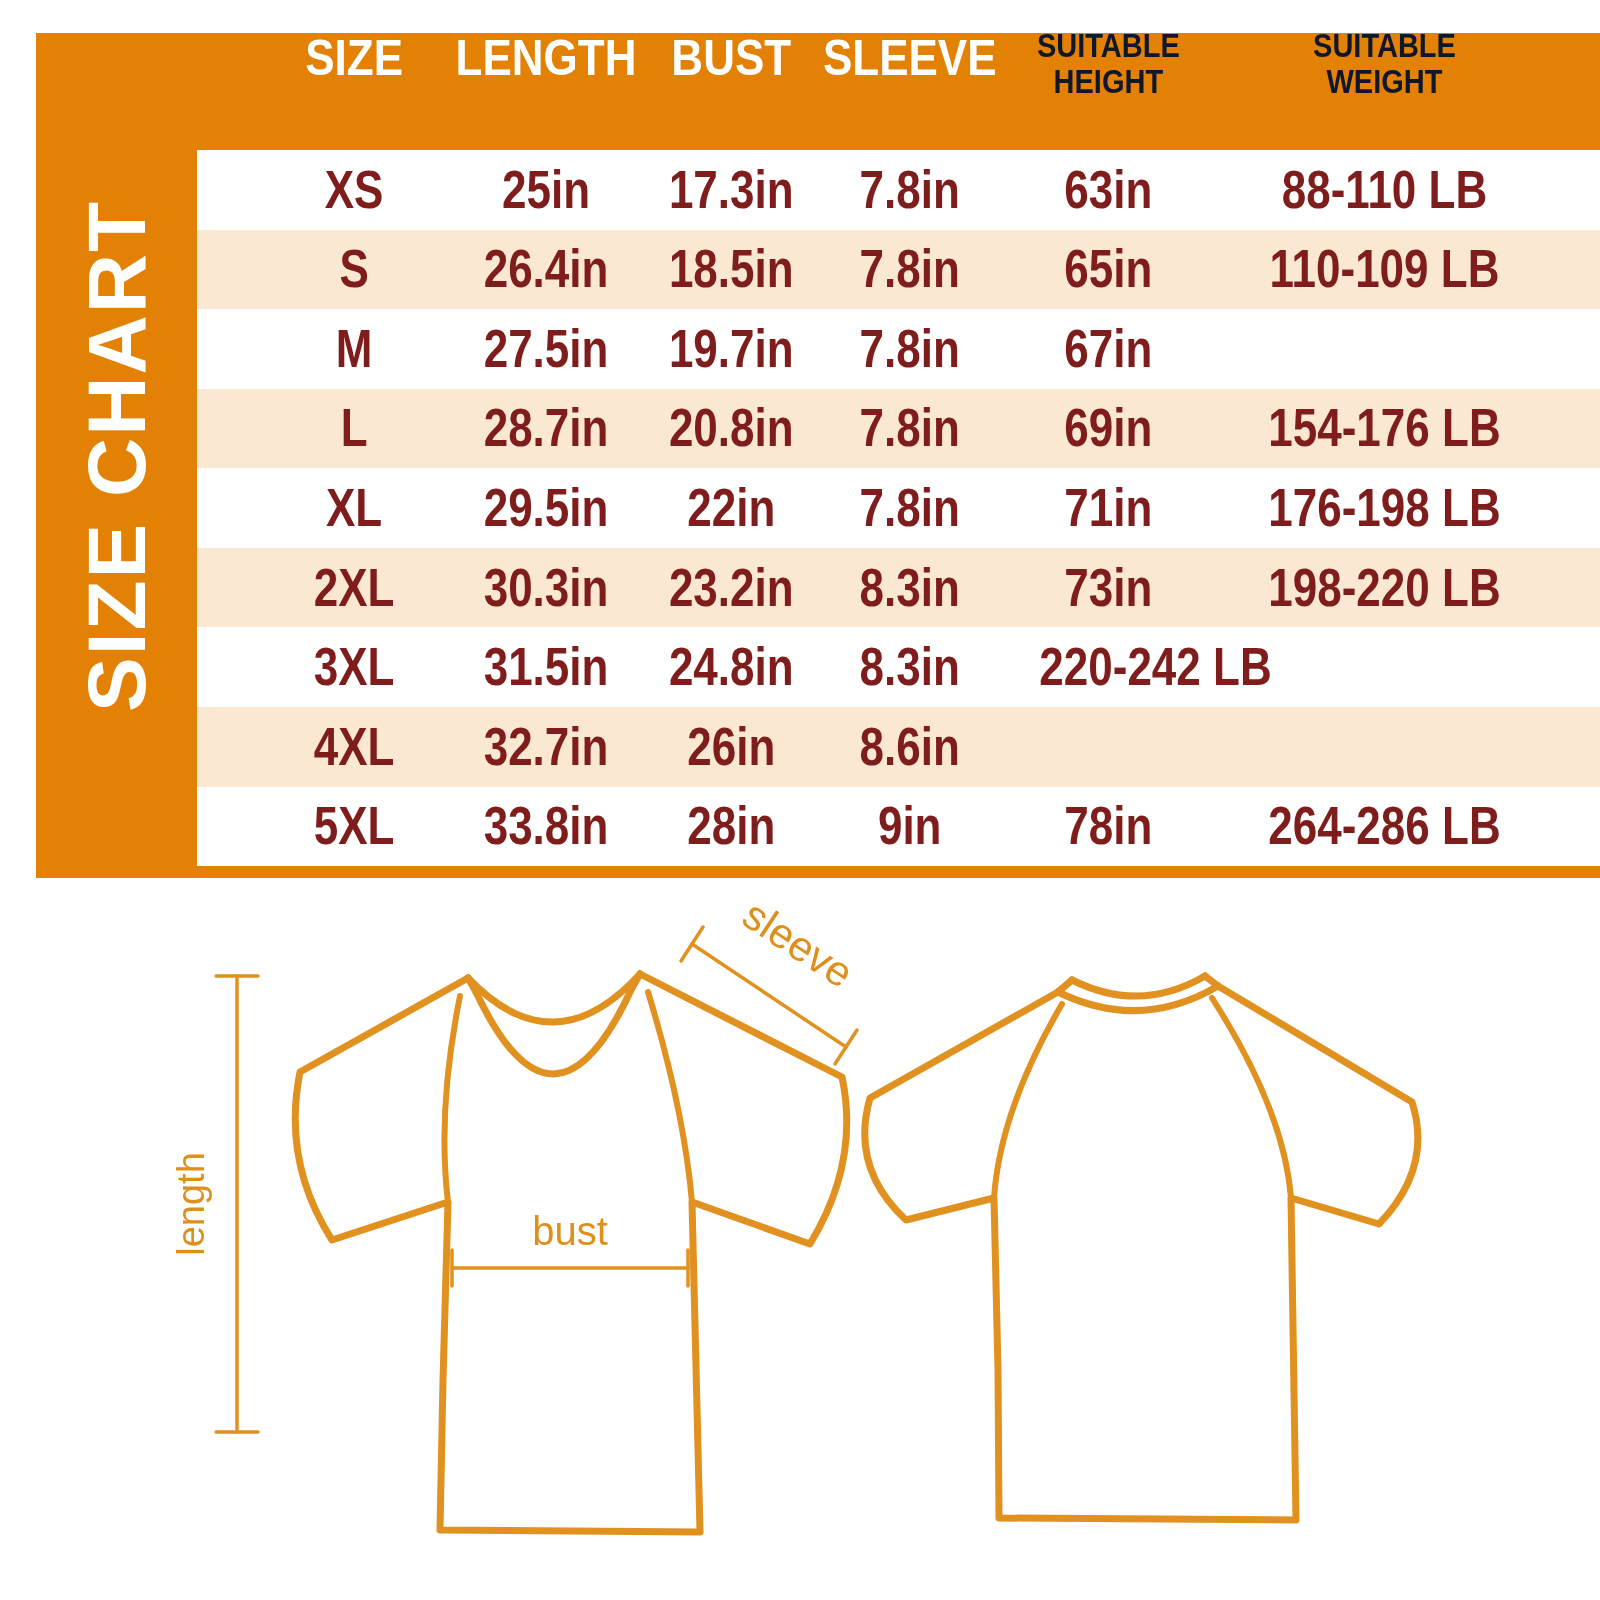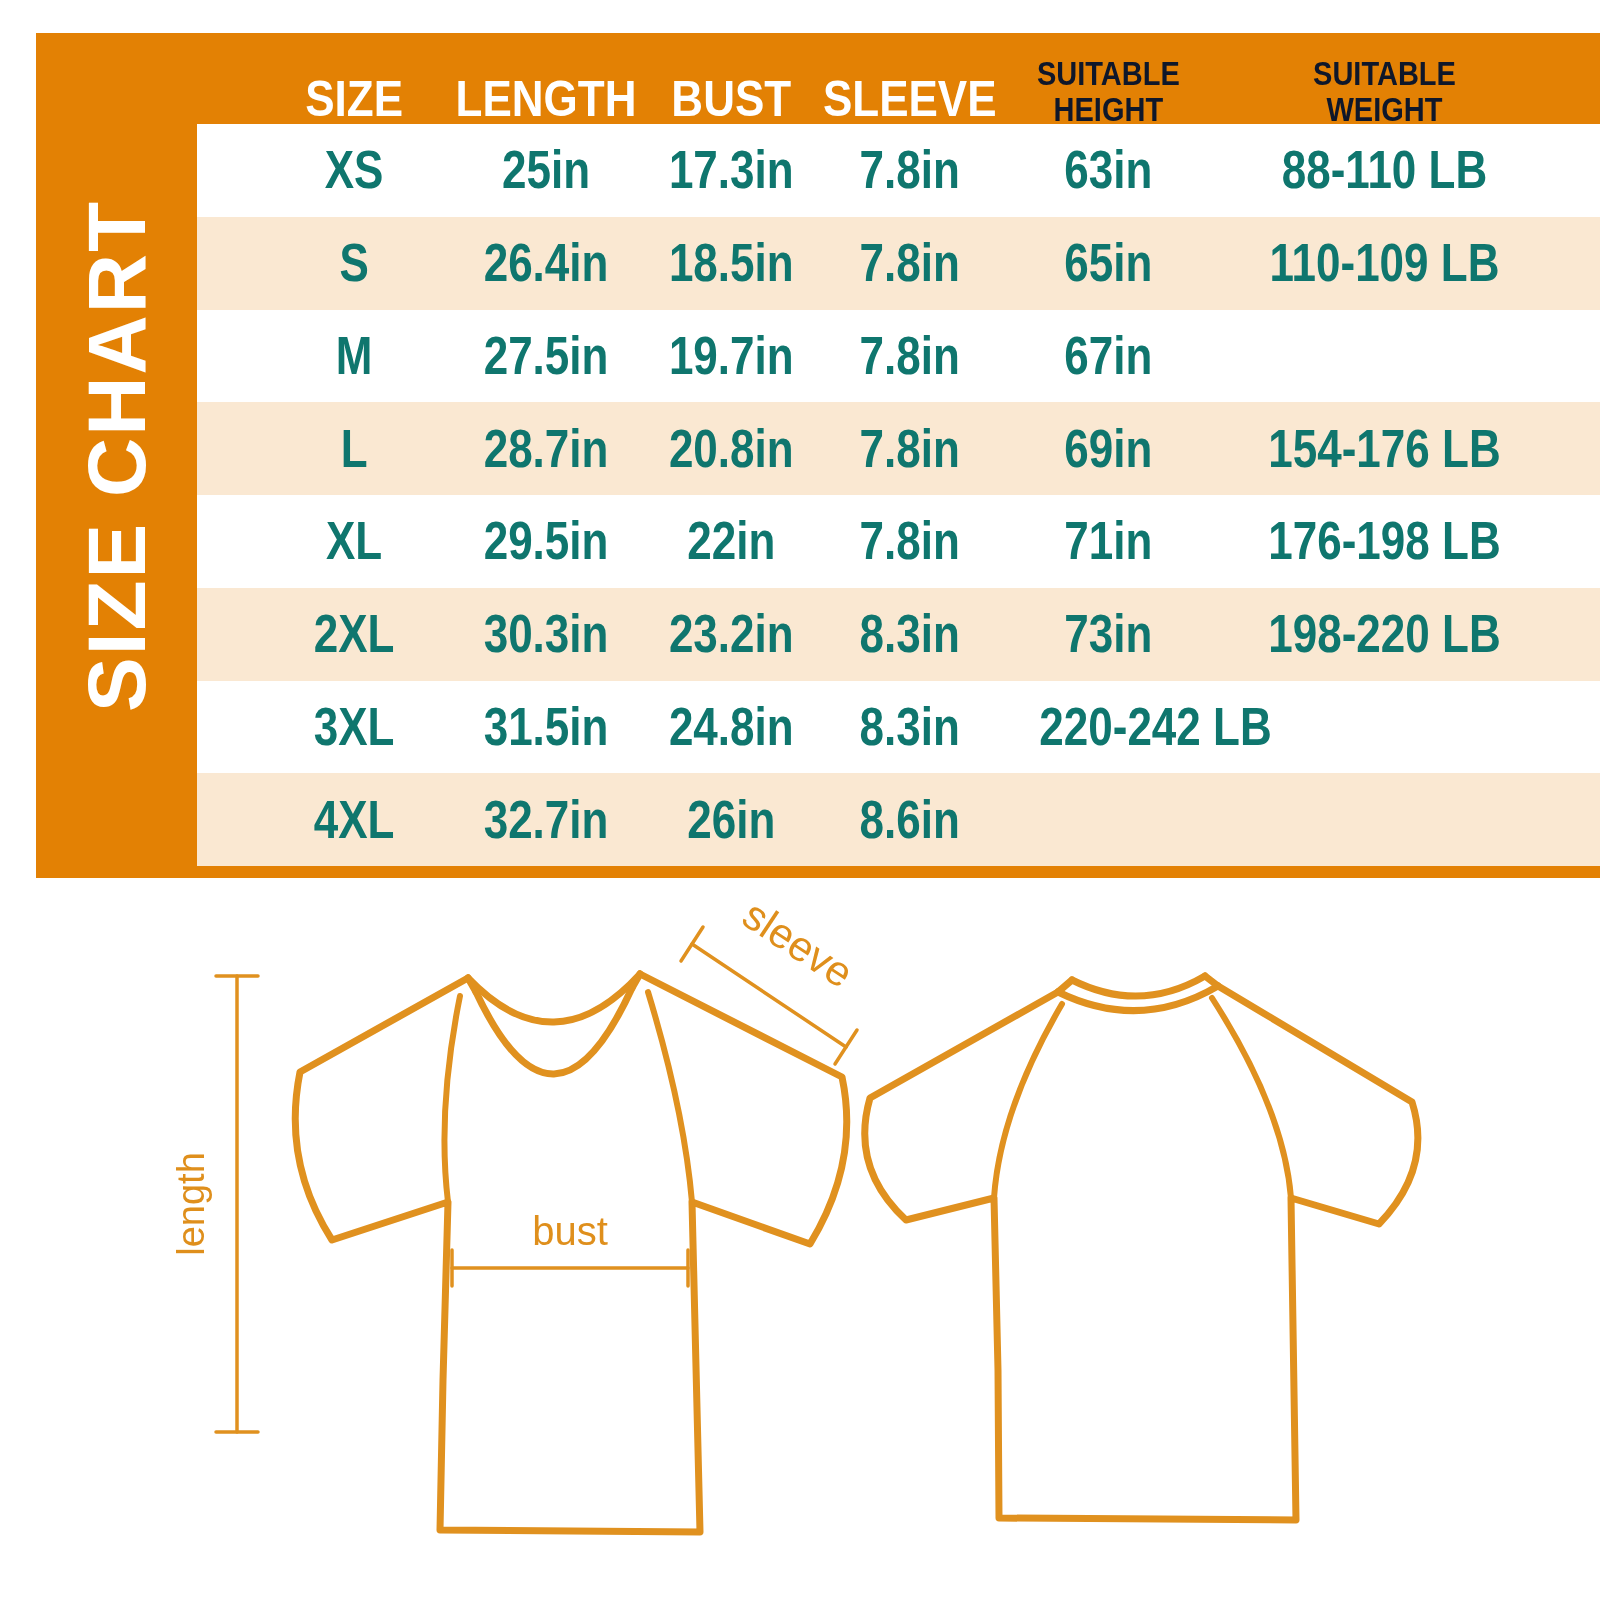--- a/index.html
+++ b/index.html
@@ -10,33 +10,33 @@
   
   .chart-wrap{position:absolute;left:36px;top:33px;width:1564px;height:845px;background:#ffffff;}
   .band{position:absolute;left:0;top:0;width:161px;height:100%;background:#E38104;}
   .band-text{
     position:absolute;left:50%;top:50%;
     transform:translate(-50%,-50%) rotate(-90deg);
     white-space:nowrap;color:#ffffff;font-weight:700;font-size:82px;letter-spacing:2px;
   }
   .bottom-strip{position:absolute;left:0;bottom:0;width:100%;height:12px;background:#E38104;}
   .content{position:absolute;left:161px;top:0;right:0;bottom:12px;display:flex;flex-direction:column;}
-  .header-row{height:91px;background:#E38104;display:flex;align-items:flex-end;padding-left:4%;}
+  .header-row{height:117px;background:#E38104;display:flex;align-items:flex-start;padding-left:4%;}
   .rows{flex:1;display:flex;flex-direction:column;}
   .row{flex:1;display:flex;align-items:center;padding-left:4%;}
   .row:nth-child(even){background:#FAE8D2;}
   .row:nth-child(odd){background:#ffffff;}
   .c1{width:15%;}.c2{width:13.5%;}.c3{width:14%;}.c4{width:12.5%;}.c5{width:17%;}.c6{width:24%;}
   .cell{display:flex;align-items:center;justify-content:center;text-align:center;}
   .cell span{display:inline-block;transform:scaleY(1.2);}
   .h-main{color:#ffffff;font-weight:700;font-size:44px;}
   .h-main span{transform:scaleY(1.15);}
   .h-sub{color:#0f172a;font-weight:700;font-size:29px;line-height:1.08;white-space:pre-line;}
   .h-sub span{transform:scaleY(1.15);white-space:pre-line;}
-  .data-cell{color:#0f766e;font-weight:700;font-size:44px;}
+  .data-cell{color:#7f1d1d;font-weight:700;font-size:44px;}
   
   .diagram{position:absolute;left:0;top:900px;width:1600px;height:700px;}
   svg text{font-family:"Liberation Sans", sans-serif;}
 </style>
 </head>
 <body>
 
 <div class="chart-wrap">
   <div class="band">
     <div class="band-text">SIZE CHART</div>
@@ -202,20 +202,40 @@
         <div class="cell data-cell c2">
             <span>32.7in</span>
           </div>
         <div class="cell data-cell c3">
             <span>26in</span>
           </div>
         <div class="cell data-cell c4">
             <span>8.6in</span>
           </div>
       </div>
+      <div class="row">
+        <div class="cell data-cell c1">
+            <span>5XL</span>
+          </div>
+        <div class="cell data-cell c2">
+            <span>33.8in</span>
+          </div>
+        <div class="cell data-cell c3">
+            <span>28in</span>
+          </div>
+        <div class="cell data-cell c4">
+            <span>9in</span>
+          </div>
+        <div class="cell data-cell c5">
+            <span>78in</span>
+          </div>
+        <div class="cell data-cell c6">
+            <span>264-286 LB</span>
+          </div>
+      </div>
     </div>
   </div>
   <div class="bottom-strip"></div>
 </div>
 
 <div class="diagram">
   <svg viewBox="0 0 1600 700" width="1600" height="700">
     <g stroke="#E0911F" fill="none" stroke-linecap="round" stroke-linejoin="round">
 
       <g stroke-width="7">

